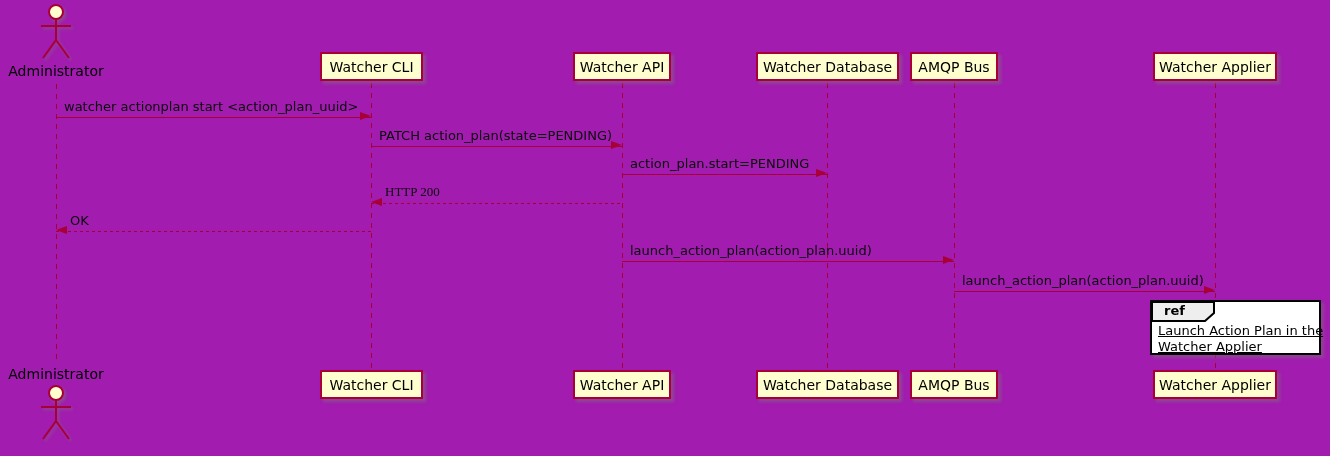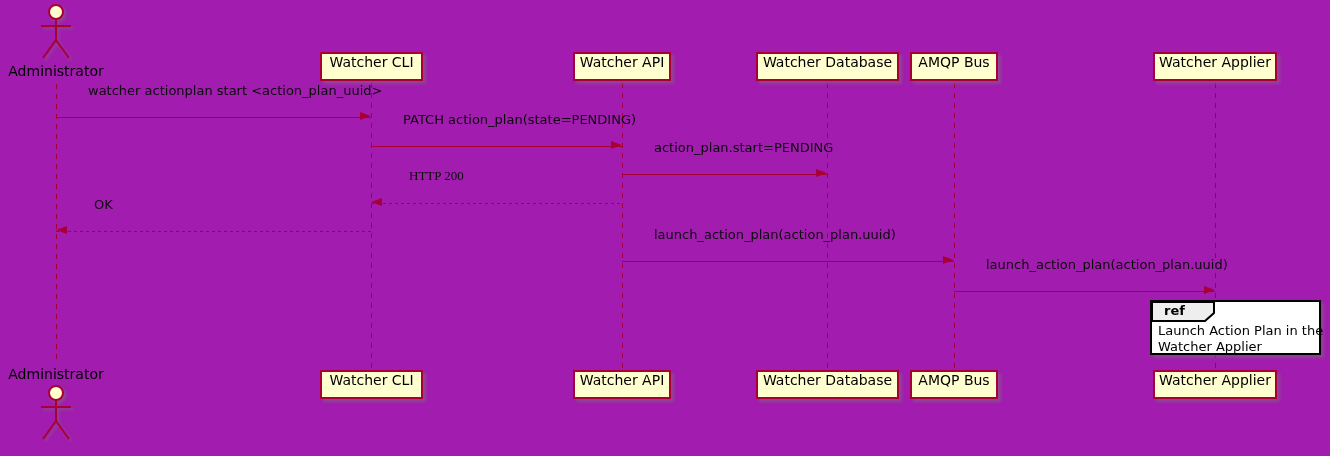--- a/index.html
+++ b/index.html
@@ -10,58 +10,58 @@
   }
   *{margin:0;padding:0;box-sizing:border-box;}
   body{background:#ffffff;font-family:"DejaVu Sans","Liberation Sans",sans-serif;color:var(--ink);}
   .canvas{position:relative;width:1330px;height:456px;background:#a21caf;overflow:hidden;}
 
   
   .pbox{
     position:absolute;height:29px;background:var(--fill);
     border:2px solid var(--red);
     box-shadow:3px 3px 3px rgba(120,120,120,0.45);
-    display:flex;align-items:flex-start;justify-content:center;
+    display:flex;align-items:center;justify-content:center;
     font-size:14px;white-space:nowrap;z-index:3;
   }
 
   
   .lifeline{
     position:absolute;width:1px;z-index:1;
     background:repeating-linear-gradient(to bottom,var(--red) 0 5px,transparent 5px 10px);
   }
 
   
   .actor-label{position:absolute;width:110px;text-align:center;font-size:14px;z-index:3;}
   .actor-figure{position:absolute;z-index:3;filter:drop-shadow(2.5px 2.5px 1.5px rgba(120,120,120,0.5));}
 
   
   .msg{position:absolute;height:0;z-index:2;}
   .msg .msg-label{
-    position:absolute;bottom:20px;left:8px;white-space:nowrap;font-size:13px;color:#0b0b0b;margin-left:24px;
+    position:absolute;bottom:4px;left:8px;white-space:nowrap;font-size:13px;color:#0b0b0b;
   }
   .msg .line{position:absolute;left:0;right:0;top:-1px;height:1px;background:var(--red);}
   .msg.dashed .line{
     background:repeating-linear-gradient(to right,var(--red) 0 3px,transparent 3px 6px);
   }
   .ah{position:absolute;width:0;height:0;border-style:solid;}
   .ah-right{right:0;top:-5px;border-width:4.5px 0 4.5px 11px;border-color:transparent transparent transparent var(--red);}
   .ah-left{left:0;top:-5px;border-width:4.5px 11px 4.5px 0;border-color:transparent var(--red) transparent transparent;}
 
   
   .refbox{
     position:absolute;left:1150px;top:300px;width:171px;height:55px;
     background:#ffffff;border:2px solid #000;z-index:4;
     box-shadow:3px 3px 3px rgba(120,120,120,0.4);
   }
   .refbox .tab{position:absolute;left:-1px;top:-1px;}
   .refbox .tab-label{
     position:absolute;left:12px;top:1px;font-weight:bold;font-size:13px;z-index:5;
   }
-  .refbox .ref-body{position:absolute;left:6px;top:21px;font-size:13px;line-height:16px;white-space:nowrap;}
+  .refbox .ref-body{position:absolute;left:6px;top:21px;font-size:13px;line-height:16px;white-space:nowrap;text-decoration:underline;}
 </style>
 </head>
 <body>
 
 <div class="canvas">
 
   <div class="lifeline" style="left:56px;top:84px;height:280px;"></div>
   <div class="lifeline" style="left:371px;top:83px;height:287px;"></div>
   <div class="lifeline" style="left:622px;top:83px;height:287px;"></div>
   <div class="lifeline" style="left:827px;top:83px;height:287px;"></div>

